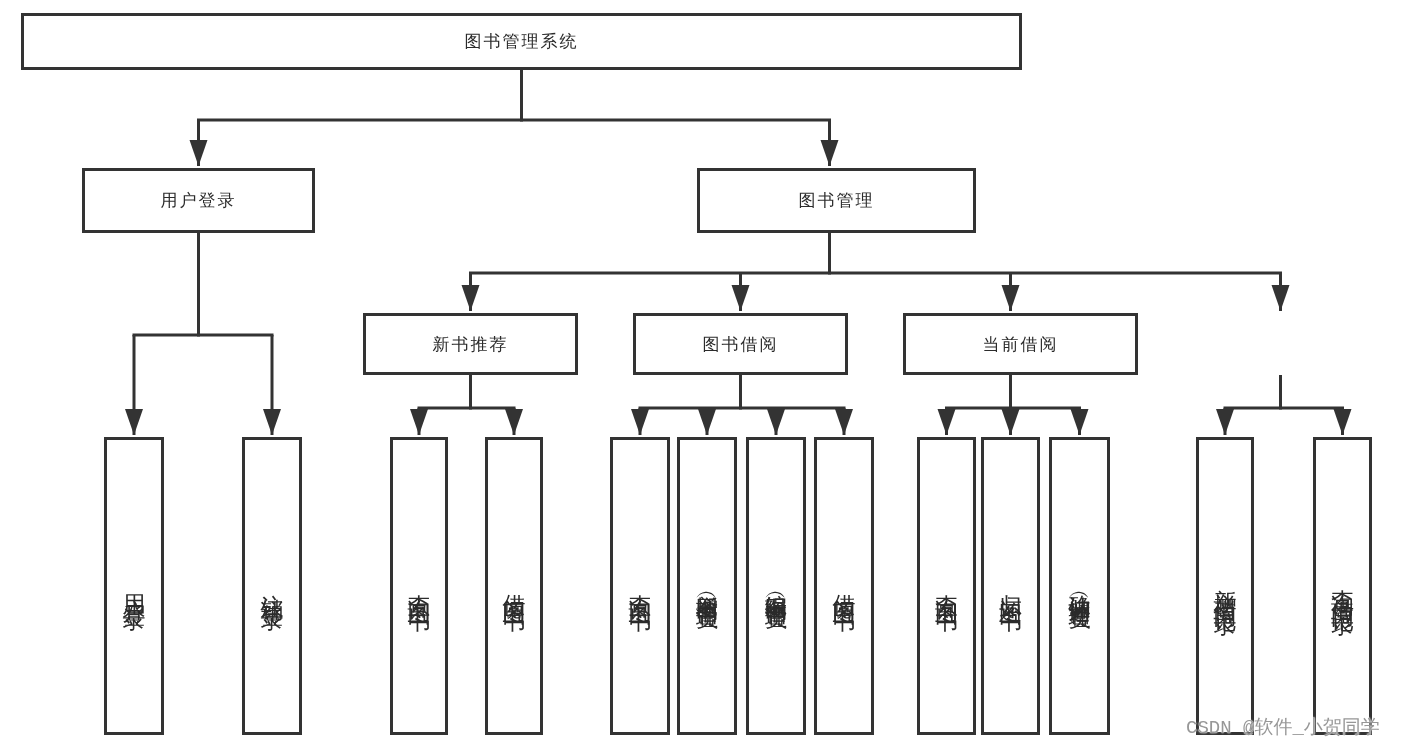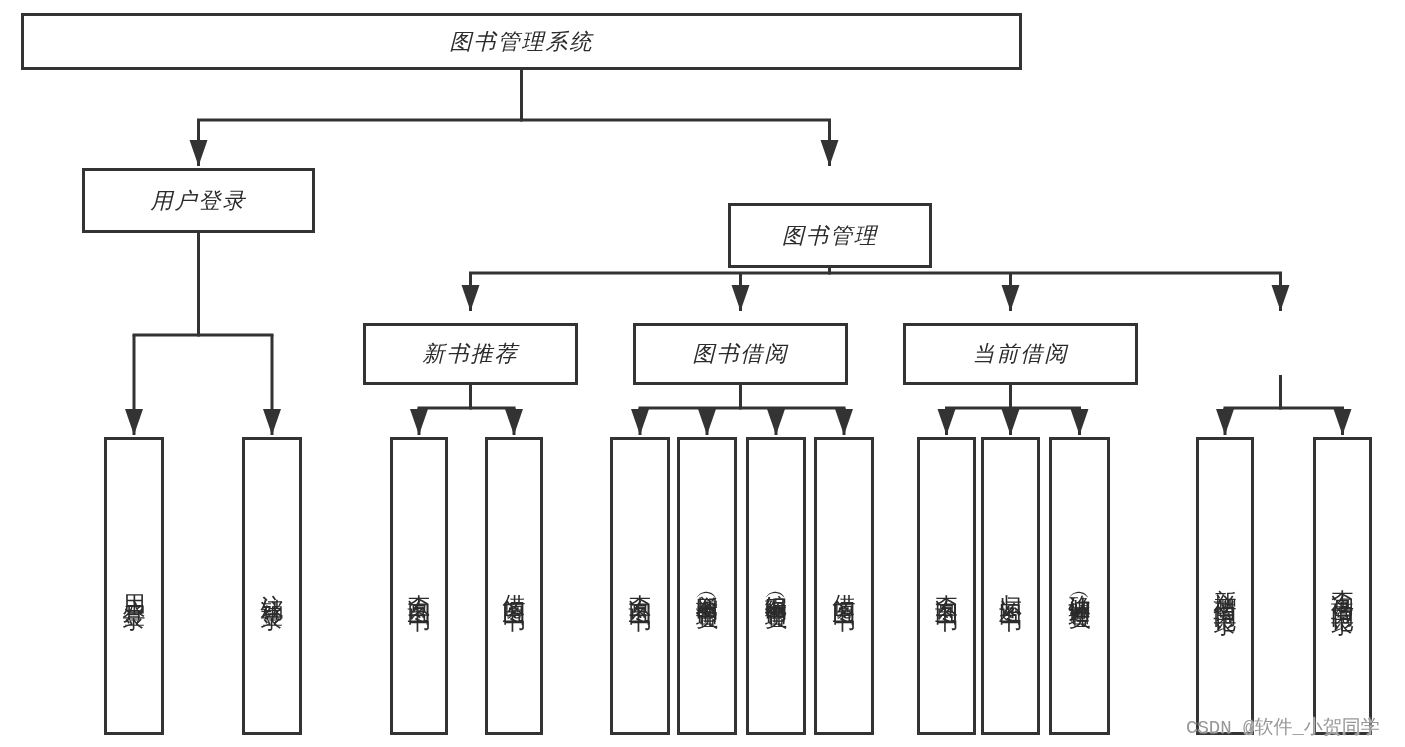--- a/index.html
+++ b/index.html
@@ -26,28 +26,27 @@
     position: absolute;
     box-sizing: border-box;
     background: #ffffff;
     border: 3px solid #333333;
     display: flex;
     align-items: center;
     justify-content: center;
     color: #2b2b2b;
   }
   .hlabel {
-    font-size: 22px;
+    font-size: 17px;
     letter-spacing: 2px;
     white-space: nowrap;
-    font-style: italic;
   }
   .root  { left: 21px;  top: 13px;  width: 1001px; height: 57px; }
   .lvl2  { top: 168px; height: 65px; }
-  .lvl3  { top: 323px; height: 62px; }
+  .lvl3  { top: 313px; height: 62px; }
   .leaf  { top: 437px; height: 298px; border-width: 3px; }
   .vtext {
     writing-mode: vertical-rl;
     text-orientation: mixed;
     font-size: 23px;
     letter-spacing: 5px;
     line-height: 1;
     color: #2b2b2b;
   }
   .vtext.long { letter-spacing: 2px; font-size: 22px; }
@@ -118,21 +117,21 @@
     </g>
   </svg>
 
   <div class="box root">
     <span class="hlabel">图书管理系统</span>
   </div>
 
   <div class="box lvl2" style="left:82px; width:233px;">
     <span class="hlabel">用户登录</span>
   </div>
-  <div class="box lvl2" style="left:728px; width:204px;margin-top:35px;">
+  <div class="box lvl2" style="left:697px; width:279px;">
     <span class="hlabel">图书管理</span>
   </div>
 
   <div class="box lvl3" style="left:363px; width:215px;">
     <span class="hlabel">新书推荐</span>
   </div>
   <div class="box lvl3" style="left:633px; width:215px;">
     <span class="hlabel">图书借阅</span>
   </div>
   <div class="box lvl3" style="left:903px; width:235px;">

